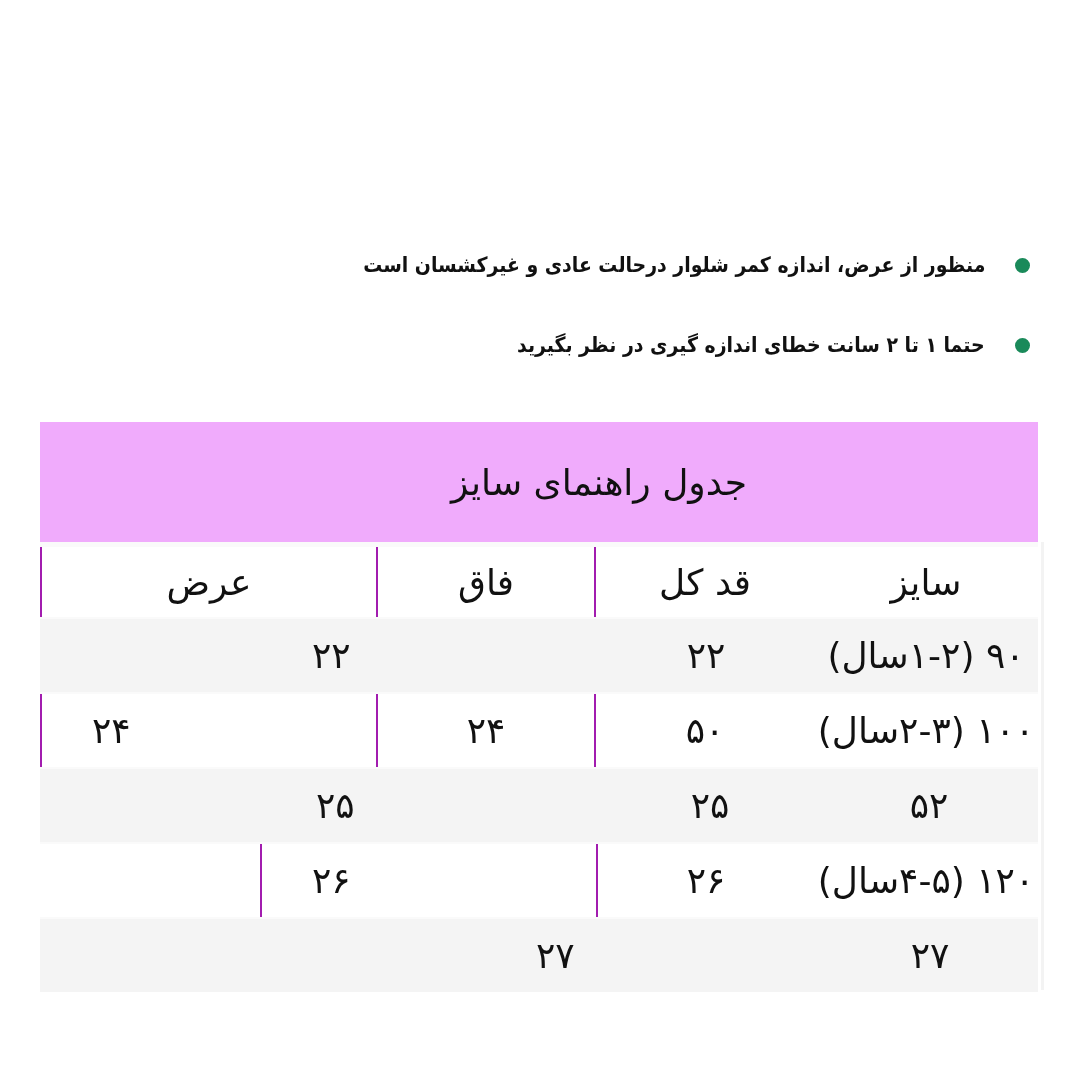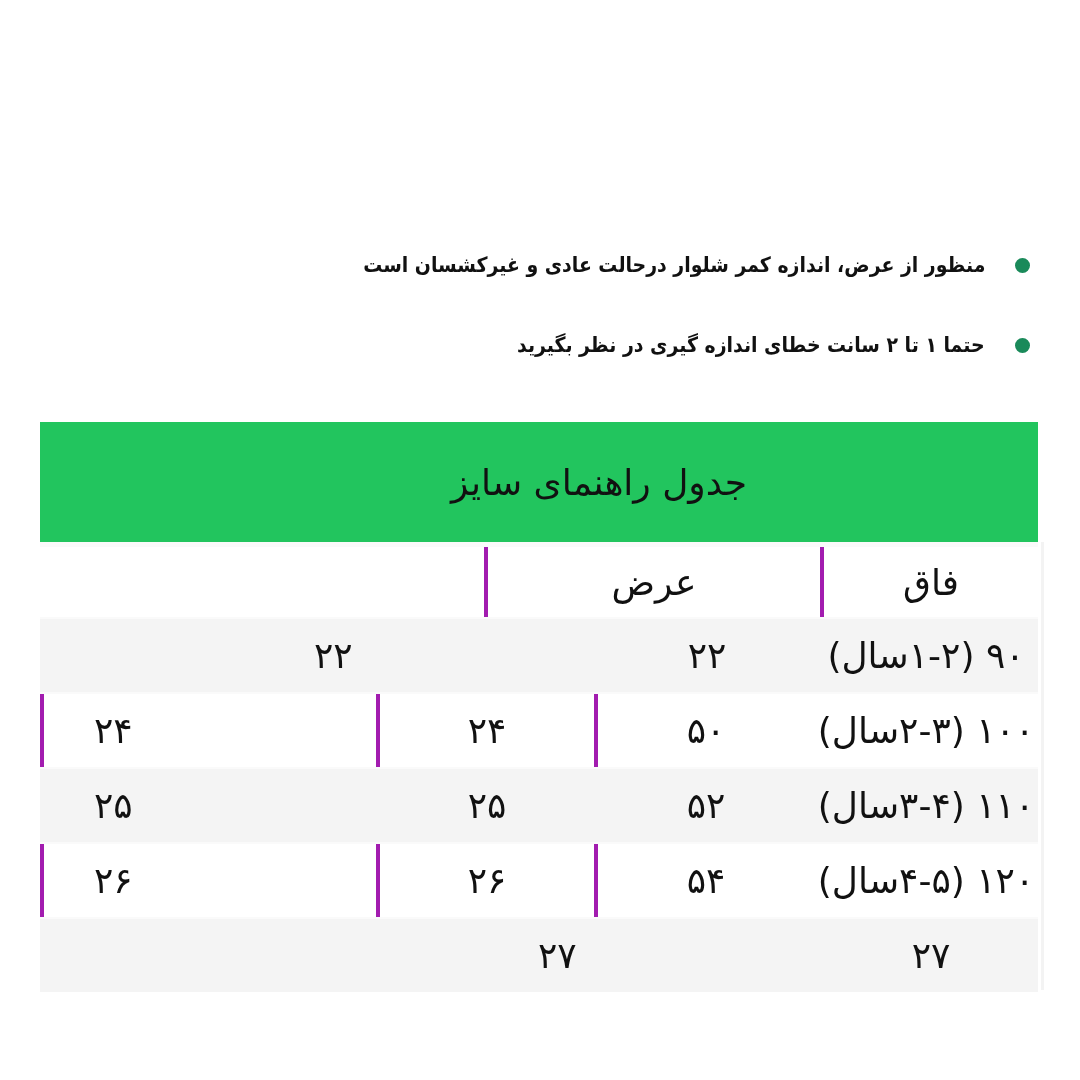--- a/index.html
+++ b/index.html
@@ -4,29 +4,29 @@
 <style>
   html,body{margin:0;padding:0;}
   body{width:1080px;height:1080px;background:#ffffff;position:relative;overflow:hidden;
        font-family:"DejaVu Sans",sans-serif;color:#111;}
   .notes{position:absolute;top:225px;right:50px;width:700px;direction:rtl;}
   .note{display:flex;align-items:center;height:80px;margin:0;gap:8px;}
   .note .dot{width:15px;height:15px;border-radius:50%;background:#1a8a5a;margin-left:22px;flex:0 0 auto;}
   .note .txt{font-family:"DejaVu Sans",sans-serif;font-weight:bold;font-size:21px;letter-spacing:-0.5px;
              transform:scaleX(0.9);transform-origin:right center;white-space:nowrap;}
   .table{position:absolute;left:40px;top:422px;width:998px;}
-  .title-bar{height:120px;background:#22c55e;display:flex;align-items:center;justify-content:center;}
+  .title-bar{height:120px;background:#f0abfc;display:flex;align-items:center;justify-content:center;}
   .title-bar .t{font-size:36px;direction:rtl;margin-left:120px;}
   .grid{direction:rtl;}
   .row{display:flex;height:73px;border-top:2px solid #fafafa;}
   .row.head{height:70px;background:#fff;border-top:5px solid #fafafa;}
   .row.alt{background:#f4f4f4;}
   .row.plain{background:#fff;}
   .cell{flex:0 0 auto;display:flex;align-items:center;justify-content:center;font-size:36px;
-        border-left:4px solid #a21caf;box-sizing:border-box;}
+        border-left:2px solid #a21caf;box-sizing:border-box;}
   .row.alt .cell{border-left-color:#f4f4f4;}
   .cell.c0{width:336px;justify-content:flex-end;padding-left:50px;}
   .cell.c1{width:218px;text-align:center;}
   .cell.c2{width:220px;}
   .cell.c3{width:224px;border-left:none;}
   .row.head .cell.c0{justify-content:center;padding-left:0;}
   .side-rule{position:absolute;left:1041px;top:542px;width:3px;height:448px;background:#f3f3f3;}
 </style>
 </head>
 <body>
@@ -41,43 +41,43 @@
     <span class="txt">حتما ۱ تا ۲ سانت خطای اندازه گیری در نظر بگیرید</span>
   </div>
 </div>
 
 <div class="table">
   <div class="title-bar">
     <span class="t">جدول راهنمای سایز</span>
   </div>
   <div class="grid">
     <div class="row head">
+      <div class="cell c3">سایز</div>
+      <div class="cell c2">قد کل</div>
       <div class="cell c1">فاق</div>
       <div class="cell c0">عرض</div>
     </div>
     <div class="row alt">
       <div class="cell c3">۹۰ (۱-۲سال)</div>
       <div class="cell c1">۲۲</div>
       <div class="cell c0">۲۲</div>
     </div>
     <div class="row plain">
       <div class="cell c3">۱۰۰ (۲-۳سال)</div>
       <div class="cell c2">۵۰</div>
       <div class="cell c1">۲۴</div>
       <div class="cell c0">۲۴</div>
     </div>
     <div class="row alt">
-      <div class="cell c3">۱۱۰ (۳-۴سال)</div>
       <div class="cell c2">۵۲</div>
       <div class="cell c1">۲۵</div>
       <div class="cell c0">۲۵</div>
     </div>
     <div class="row plain">
       <div class="cell c3">۱۲۰ (۴-۵سال)</div>
-      <div class="cell c2">۵۴</div>
       <div class="cell c1">۲۶</div>
       <div class="cell c0">۲۶</div>
     </div>
     <div class="row alt">
       <div class="cell c1">۲۷</div>
       <div class="cell c0">۲۷</div>
     </div>
   </div>
 </div>
 <div class="side-rule"></div>

